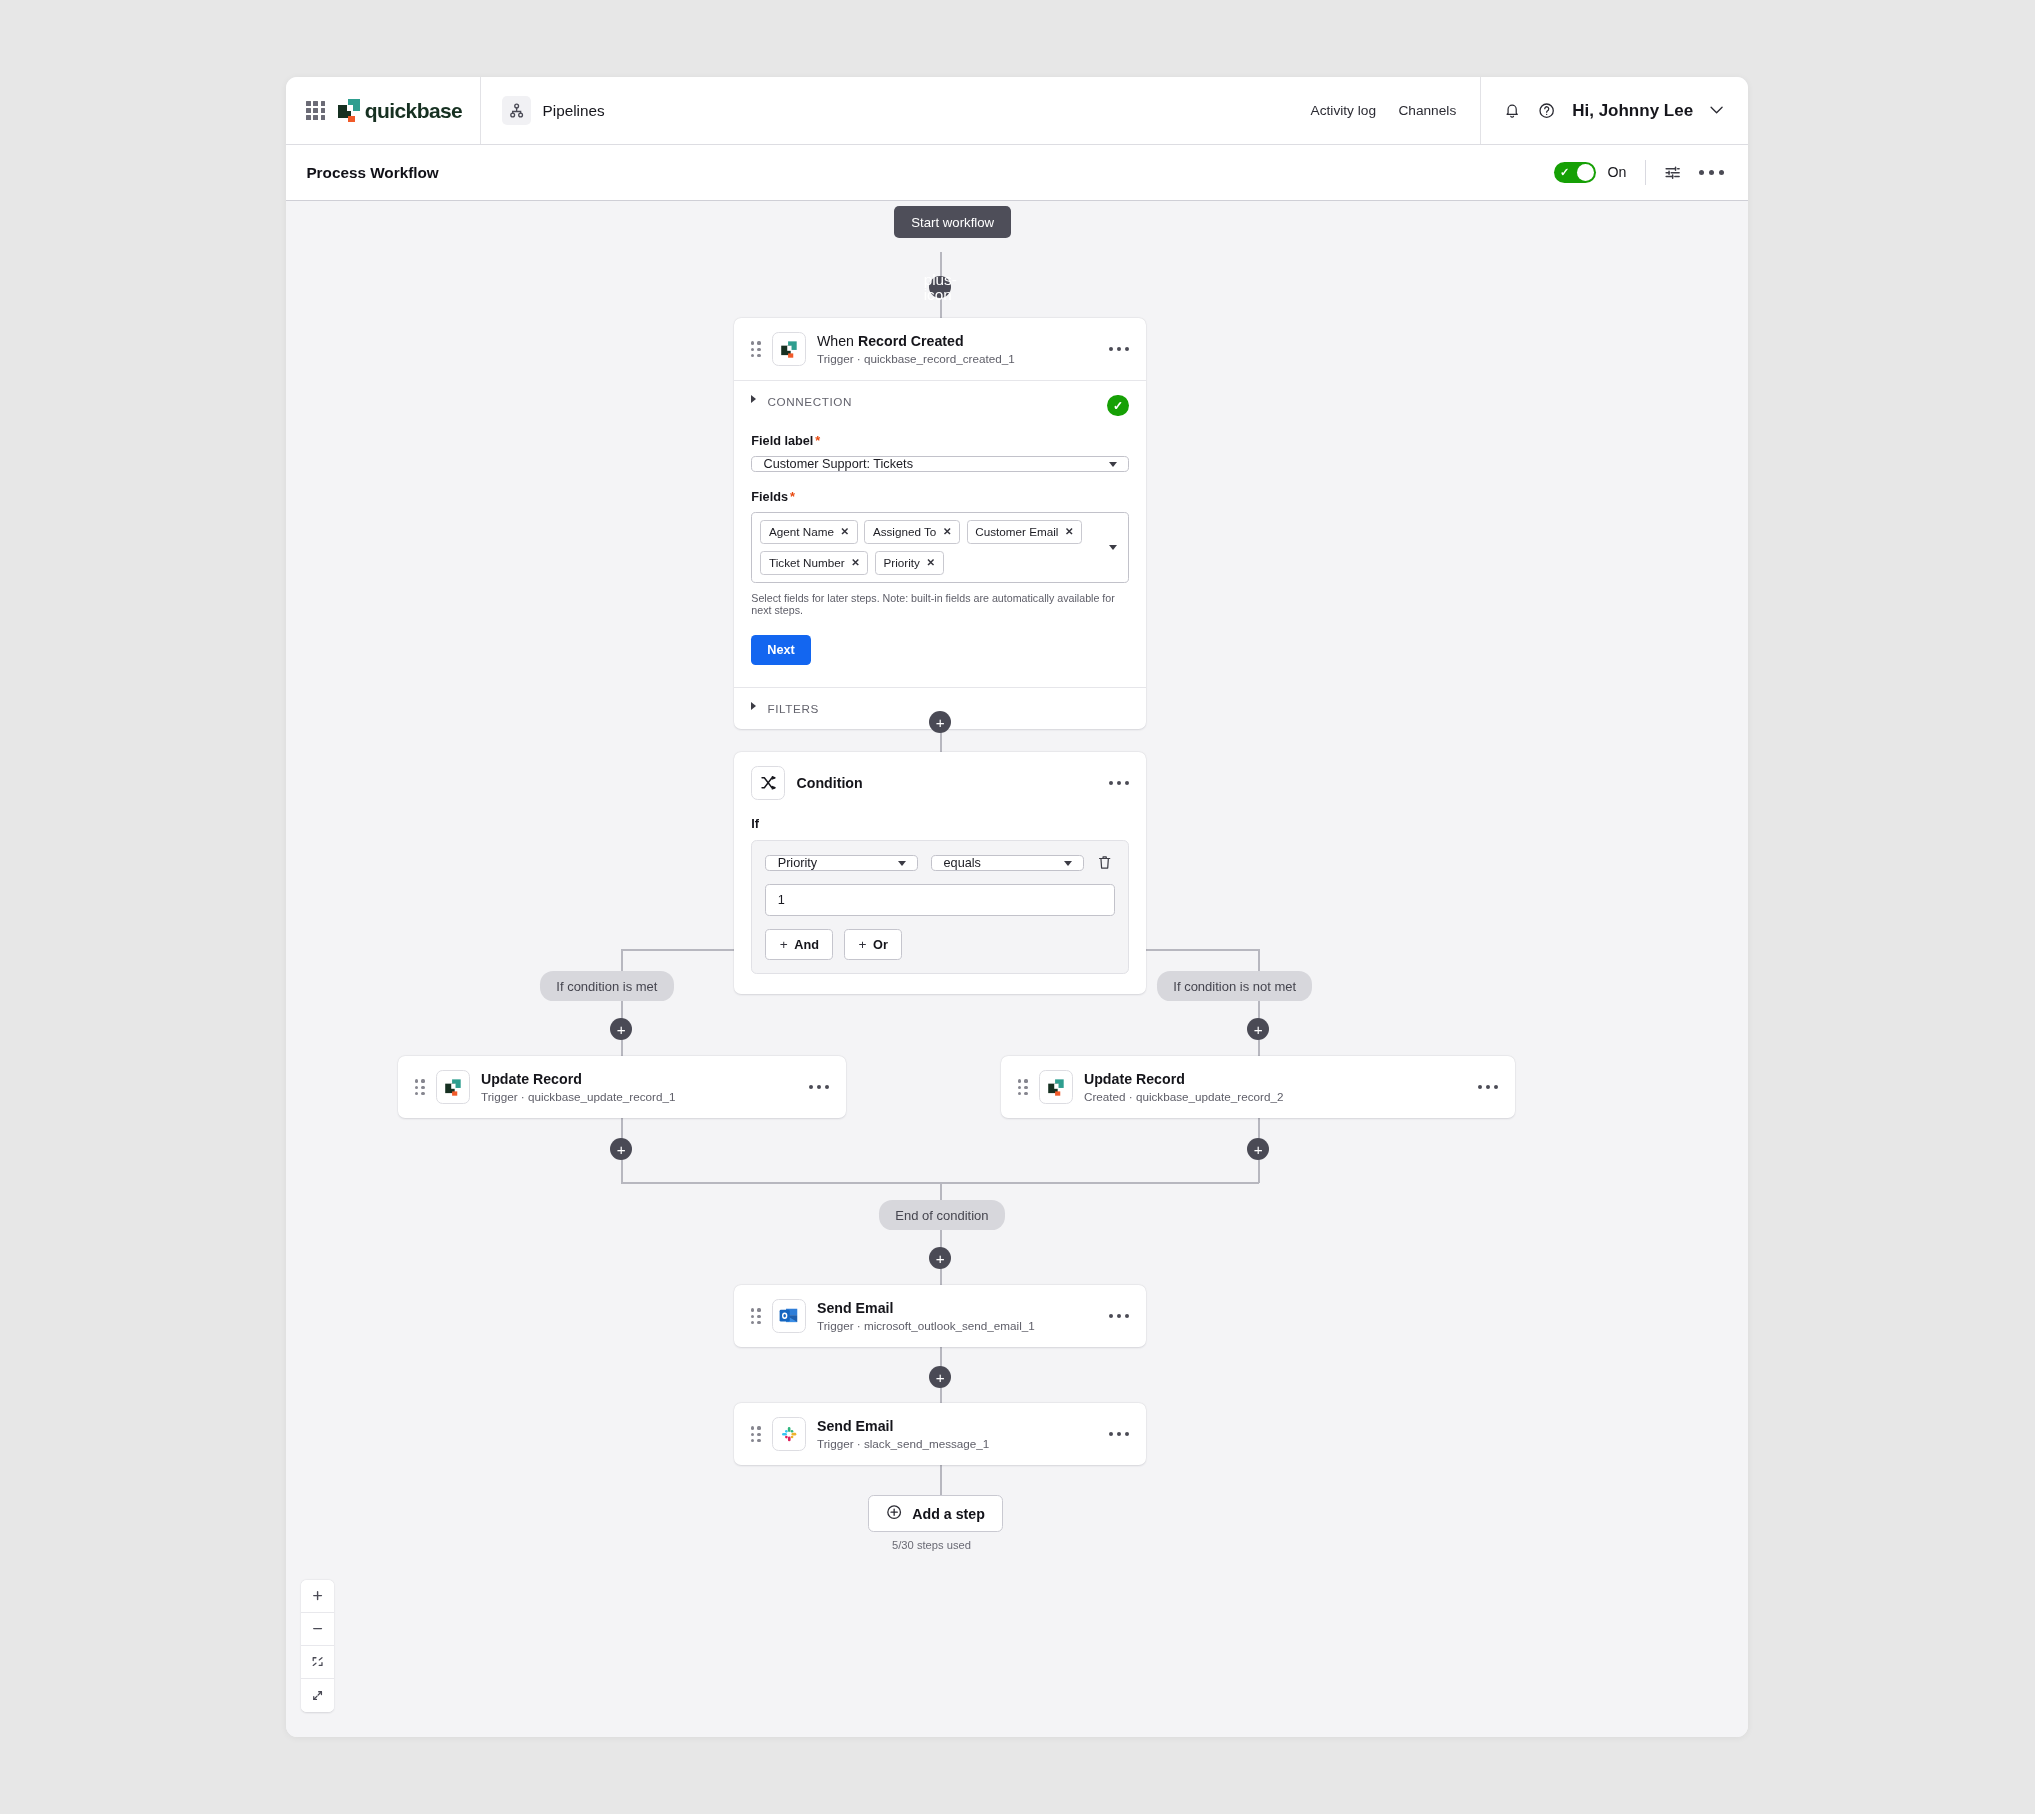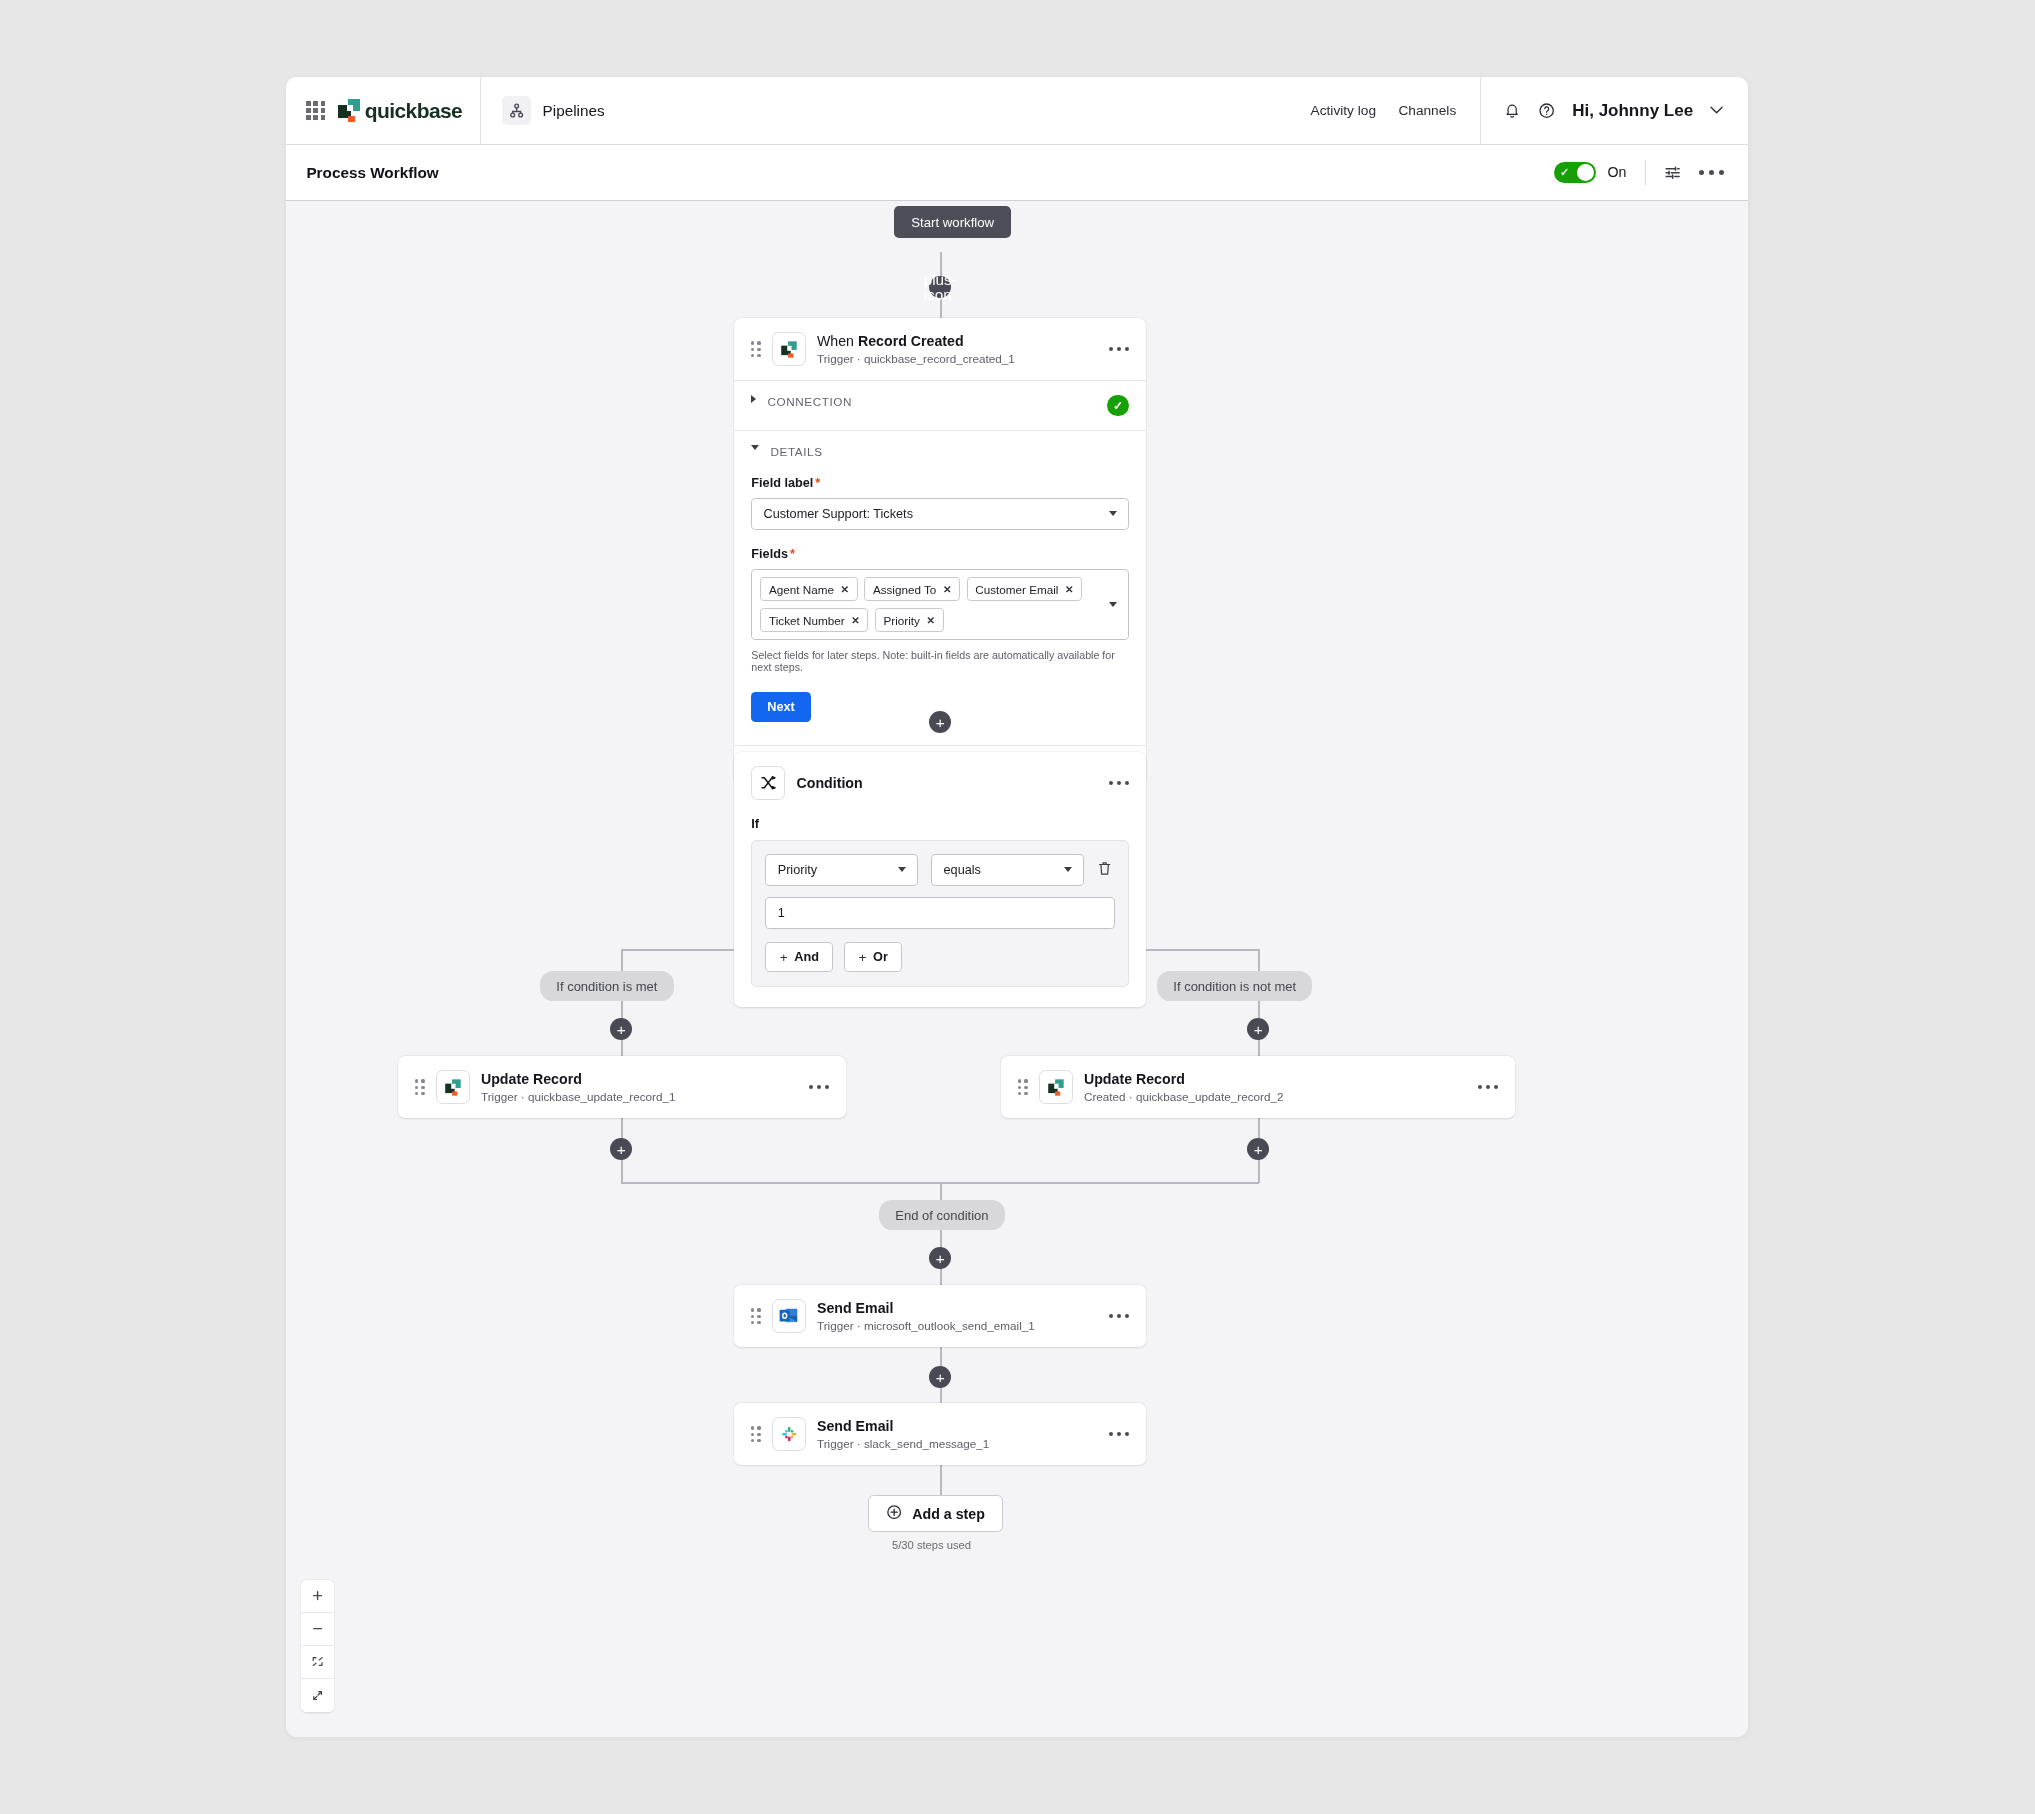--- a/index.html
+++ b/index.html
@@ -140,21 +140,21 @@
     margin-left: auto; width: 21.4px; height: 21.4px; border-radius: 50%; background: #16a005;
     display: flex; align-items: center; justify-content: center; color: #fff; font-size: 12.2px; font-weight: 700;
   }
 
   .details-body { padding: 4.1px 17.3px 22.4px 17.3px; }
   .form-label { font-size: 12.7px; font-weight: 700; color: #15151b; margin-bottom: 8.1px; }
   .req { color: #e8490f; margin-left: 2px; }
 
   .select-box {
     border: 0.5px solid #c2c2ca; border-radius: 4.6px; background: #fff;
-    height: 32px; display: flex; align-items: center; padding: 0 11.2px;
+    height: 16px; display: flex; align-items: center; padding: 0 11.2px;
     font-size: 12.7px; color: #1b1b22; cursor: pointer;
   }
   .select-box .caret { margin-left: auto; }
   .caret { width: 0; height: 0; border-top: 5.6px solid #3c3c45; border-left: 4.1px solid transparent; border-right: 4.1px solid transparent; }
 
   .tags-box {
     border: 0.5px solid #c2c2ca; border-radius: 4.6px; background: #fff;
     min-height: 60px; display: flex; align-items: center; padding: 7.1px 11.2px 7.1px 8.1px; cursor: pointer;
   }
   .tags { display: flex; flex-wrap: wrap; gap: 6.6px; flex: 1; }
@@ -337,24 +337,20 @@
             <i></i>
           </span>
       </div>
 
       <div class="acc-row">
         <span class="chev chev-right"></span>
         <span class="acc-label">CONNECTION</span>
         <span class="ok-badge">✓</span>
       </div>
 
-      <div class="acc-row">
-        <span class="chev chev-down"></span>
-        <span class="acc-label">DETAILS</span>
-      </div>
 
       <div class="details-body">
         <div class="form-label"><span>Field label</span><span class="req">*</span></div>
         <div class="select-box">
           <span>Customer Support: Tickets</span>
           <span class="caret"></span>
         </div>
 
         <div class="form-label" style="margin-top:17.3px;"><span>Fields</span><span class="req">*</span></div>
         <div class="tags-box">

